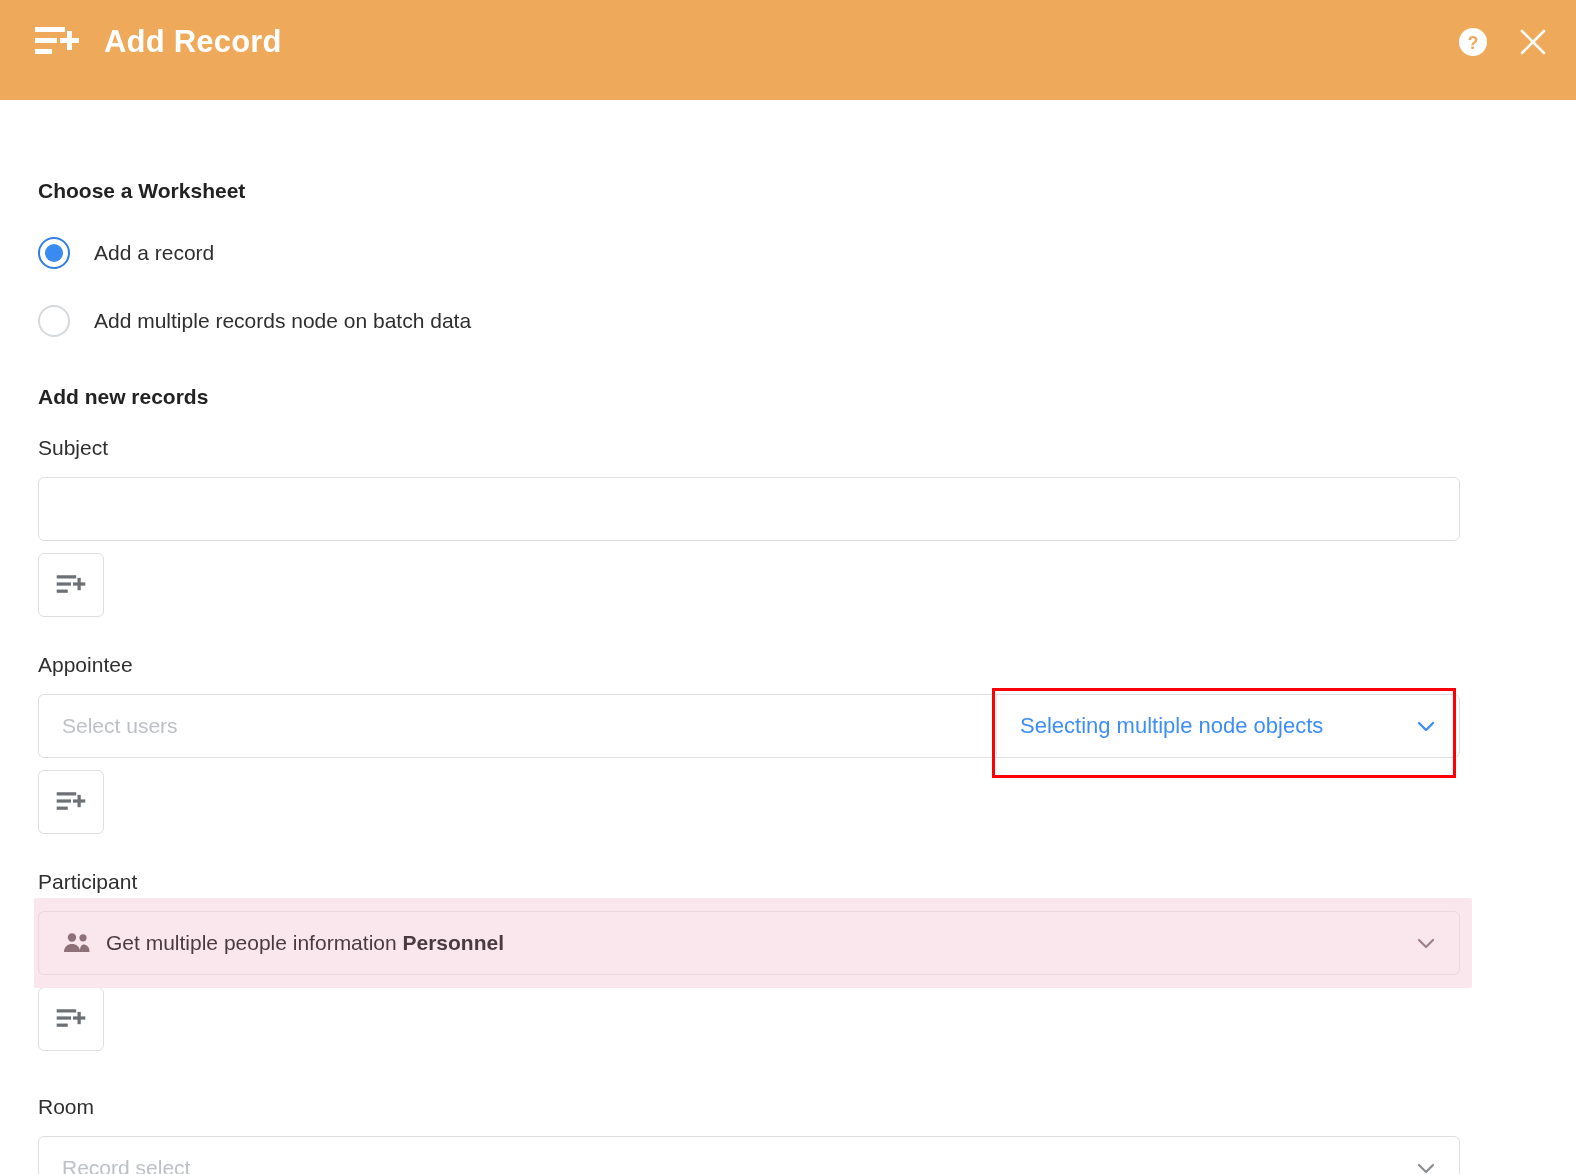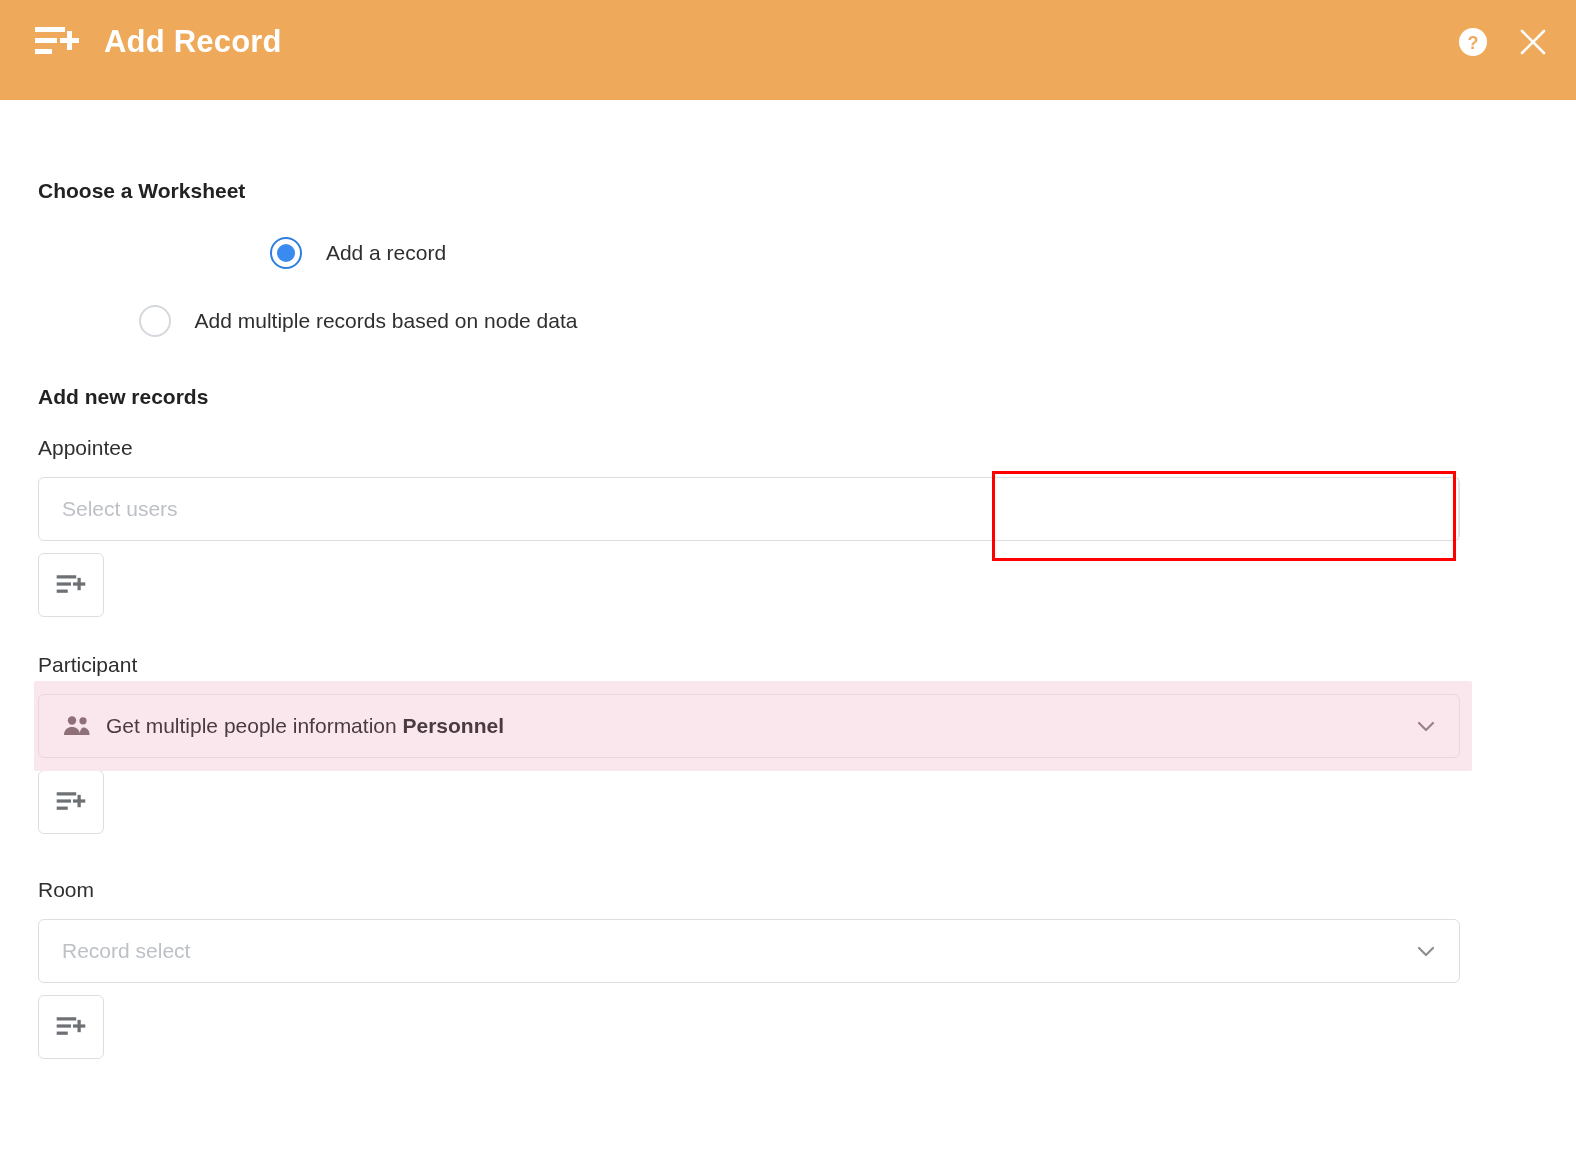--- a/index.html
+++ b/index.html
@@ -112,21 +112,20 @@
   }
 
   
   .radio-row {
     display: flex;
     align-items: center;
     height: 46px;
     margin-bottom: 22px;
     cursor: pointer;
     width: 640px;
-    justify-content: center;
   }
   .radio-row:last-of-type { margin-bottom: 0; }
   .radio {
     width: 32px;
     height: 32px;
     border-radius: 50%;
     box-sizing: border-box;
     flex: 0 0 auto;
     margin-right: 24px;
   }
@@ -291,33 +290,59 @@
   <div class="section-heading">Choose a Worksheet</div>
 
 
   <div class="radio-group">
     <div class="radio-row">
       <span class="radio on"></span>
       <span class="radio-label">Add a record</span>
     </div>
     <div class="radio-row">
       <span class="radio off"></span>
-      <span class="radio-label">Add multiple records based on node data</span>
+      <span class="radio-label">Add multiple records node on batch data</span>
     </div>
   </div>
 
   <div class="section-heading">Add new records</div>
 
+  <div class="block">
+    <div class="field-label">Subject</div>
+    <div class="field-row">
+      <div class="control-box field-main">
+        <span class="control-text"></span>
+      </div>
+      <div class="icon-btn">
+        <svg viewBox="0 0 46 40" xmlns="http://www.w3.org/2000/svg">
+          <rect x="1" y="5" width="30" height="5" fill="#6d7175"></rect>
+          <rect x="1" y="16" width="22" height="5" fill="#6d7175"></rect>
+          <rect x="1" y="27" width="17" height="5" fill="#6d7175"></rect>
+          <rect x="26" y="16" width="19" height="5" fill="#6d7175"></rect>
+          <rect x="33" y="9" width="5" height="19" fill="#6d7175"></rect>
+        </svg>
+      </div>
+    </div>
+  </div>
 
   <div class="block pos-rel">
     <div class="field-label">Appointee</div>
     <div class="field-row">
       <div class="control-box field-main appointee-box">
         <div class="appointee-left">
           <span class="control-placeholder">Select users</span>
+        </div>
+        <div class="appointee-right">
+          <span class="link-text">Selecting multiple node objects</span>
+          <span class="grow"></span>
+          <span class="chev">
+            <svg viewBox="0 0 22 22" xmlns="http://www.w3.org/2000/svg">
+              <polyline points="4,8 11,15 18,8" fill="none" stroke="#3e8ef7" stroke-width="2.4" stroke-linecap="round" stroke-linejoin="round"></polyline>
+            </svg>
+          </span>
         </div>
       </div>
       <div class="icon-btn">
         <svg viewBox="0 0 46 40" xmlns="http://www.w3.org/2000/svg">
           <rect x="1" y="5" width="30" height="5" fill="#6d7175"></rect>
           <rect x="1" y="16" width="22" height="5" fill="#6d7175"></rect>
           <rect x="1" y="27" width="17" height="5" fill="#6d7175"></rect>
           <rect x="26" y="16" width="19" height="5" fill="#6d7175"></rect>
           <rect x="33" y="9" width="5" height="19" fill="#6d7175"></rect>
         </svg>

